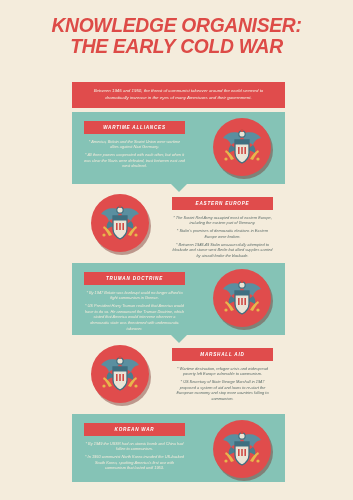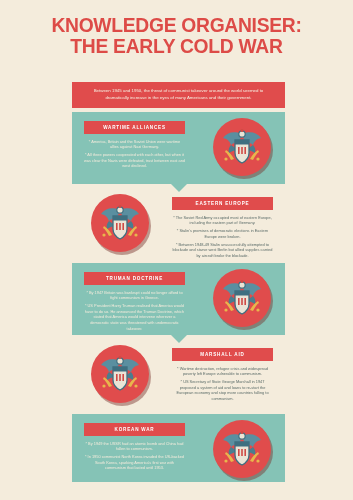--- a/index.html
+++ b/index.html
@@ -3,21 +3,21 @@
 <meta charset="utf-8">
 <style>
   html,body{margin:0;padding:0;}
   body{
     width:353px;height:500px;
     background:#f4ecdc;
     font-family:"Liberation Sans", sans-serif;
     overflow:hidden;
     position:relative;
   }
-  .poster{position:relative;width:280px;height:500px;}
+  .poster{position:relative;width:280px;height:500px;font-style:italic;}
 
   
   .title{
     position:absolute;left:0;top:14px;width:353px;
     text-align:center;
     color:#dd4b47;
     font-weight:bold;
     font-size:20.5px;
     line-height:21px;
     letter-spacing:-0.3px;

